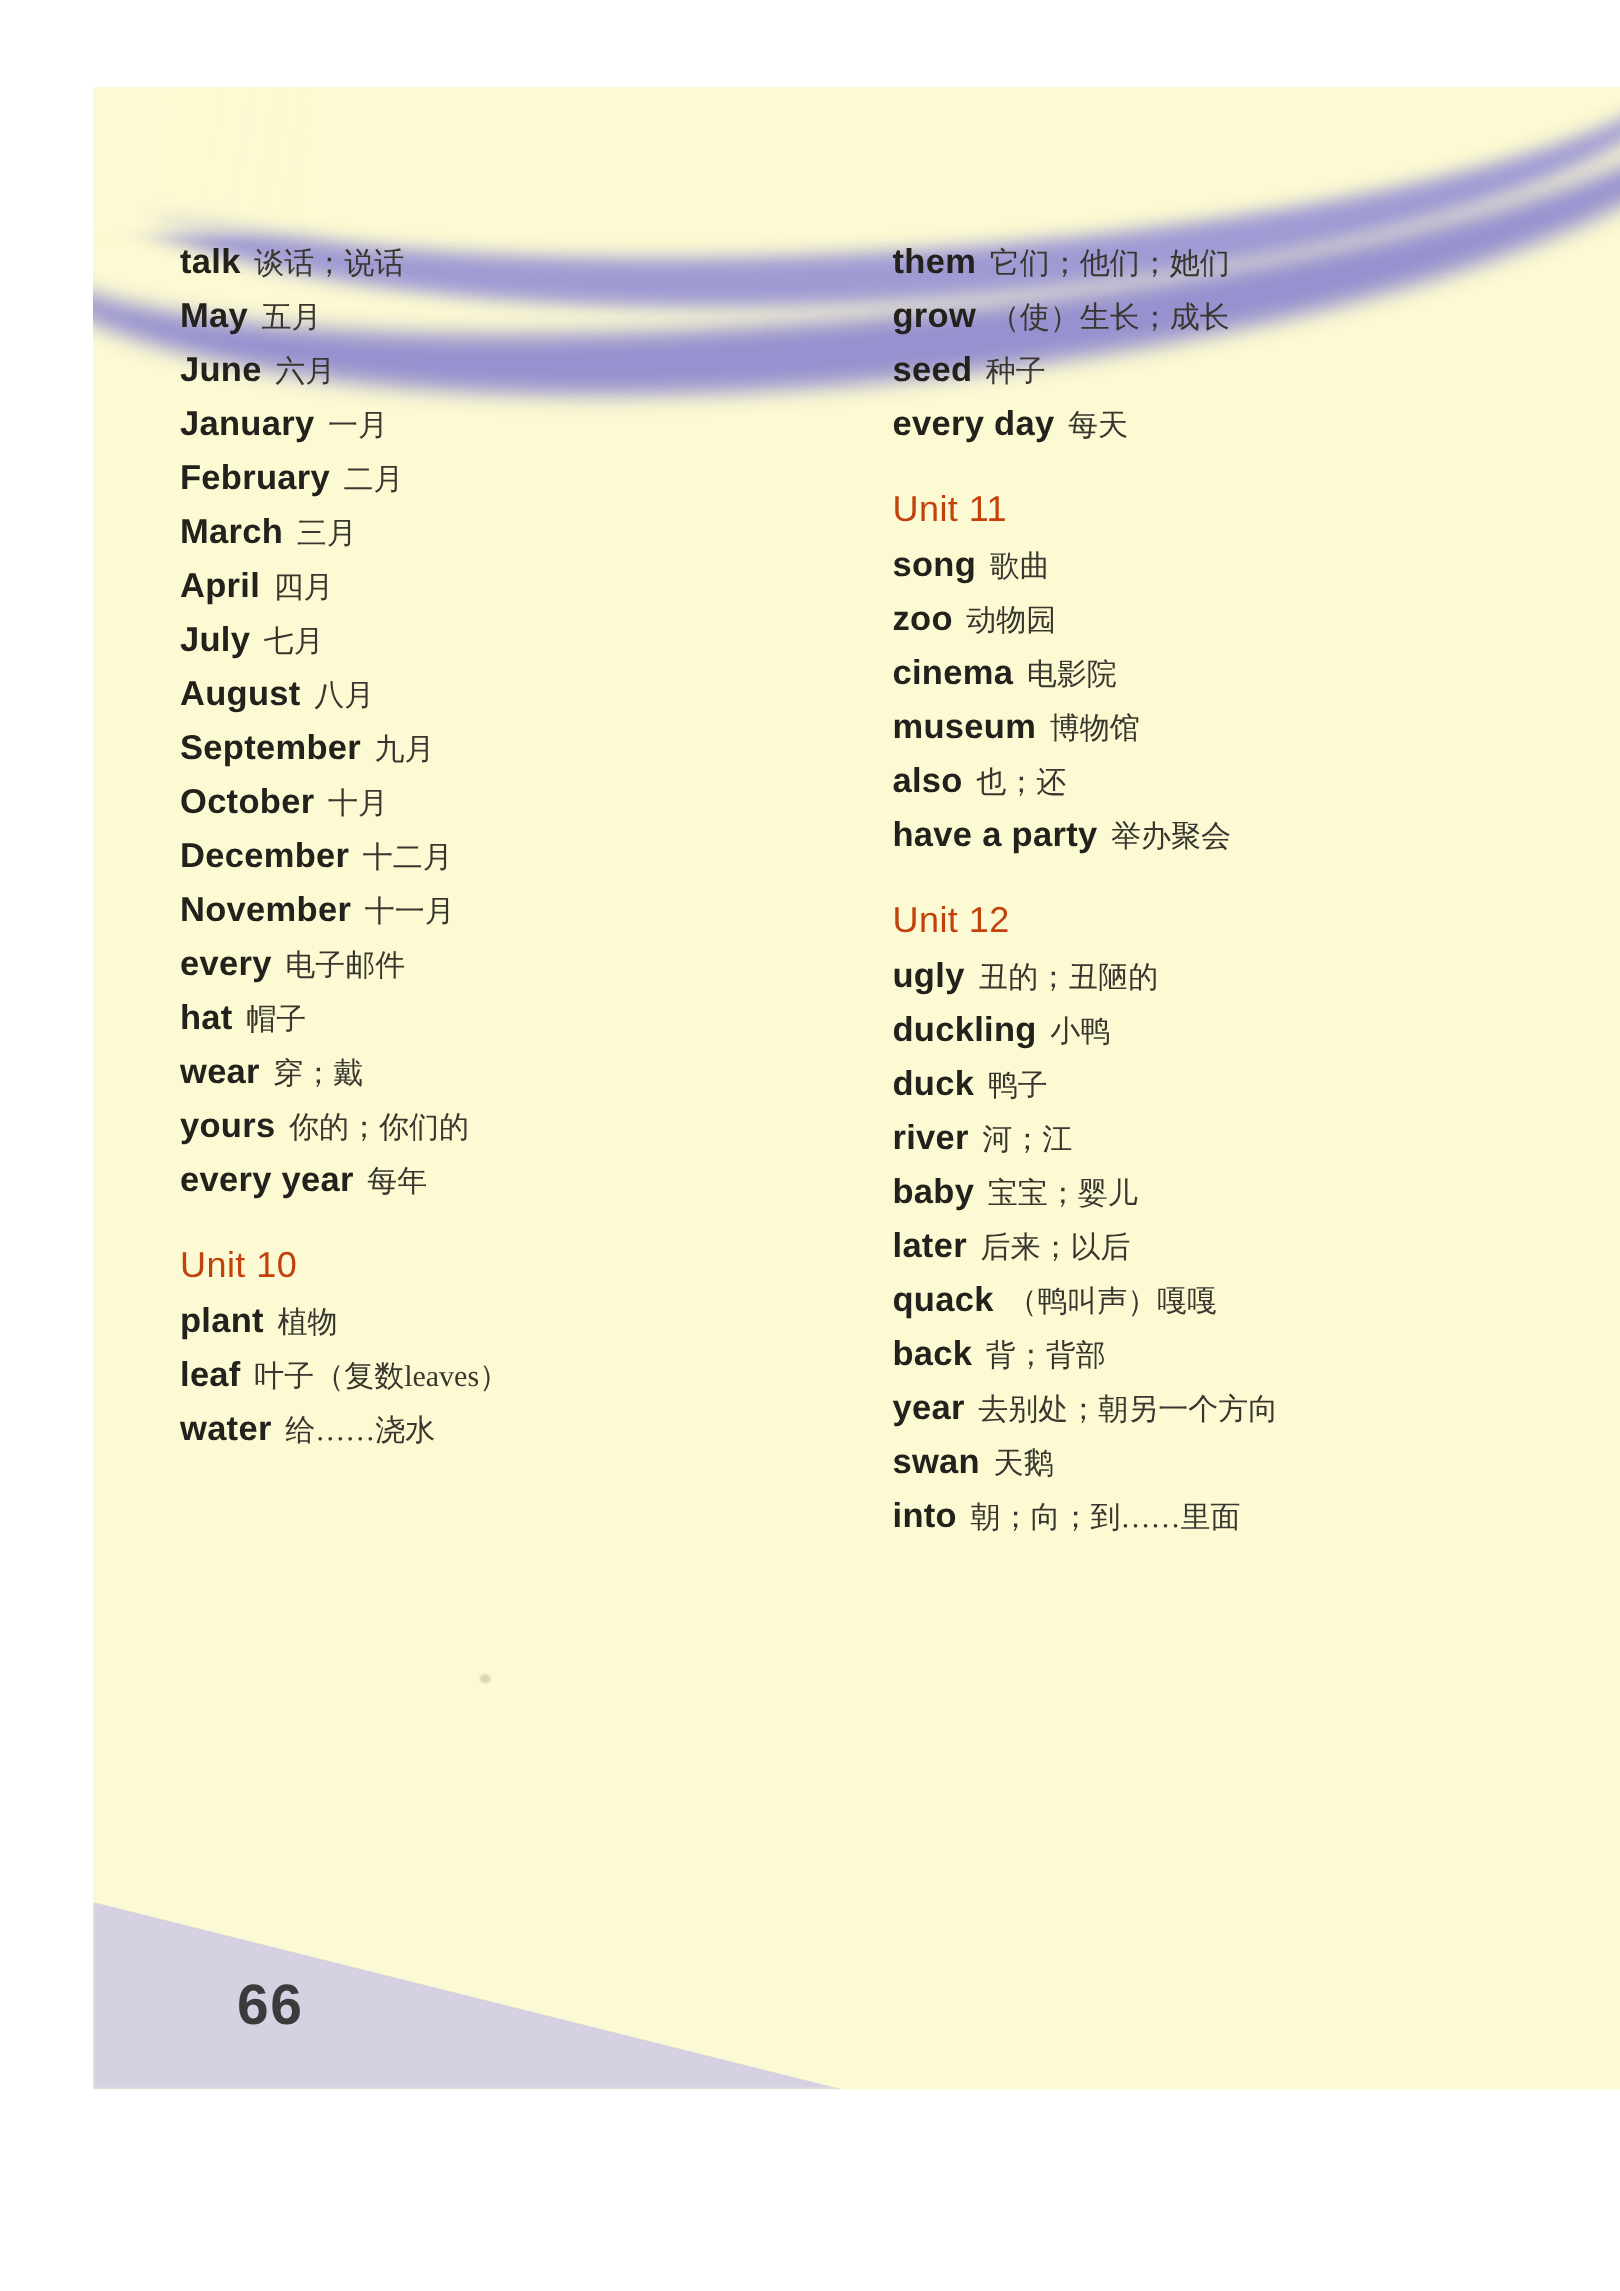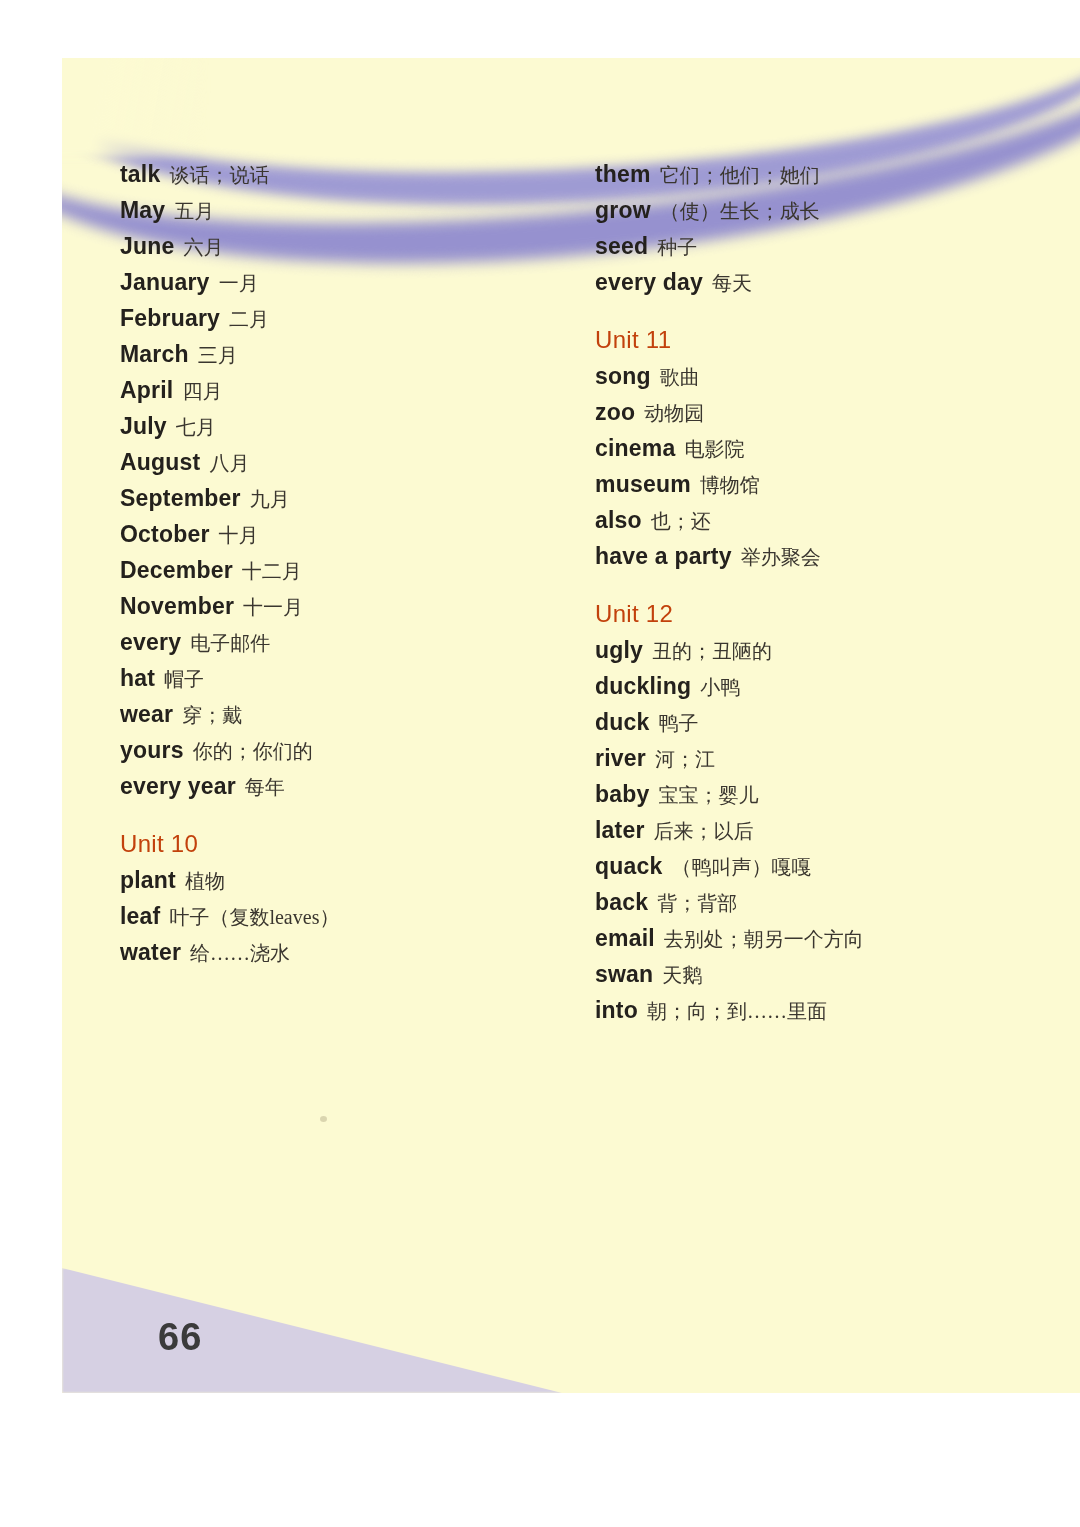--- a/index.html
+++ b/index.html
@@ -188,21 +188,21 @@
       <div class="entry"><span class="word">have a party</span><span class="gloss">举办聚会</span></div>
       <div class="unit-heading">Unit 12</div>
       <div class="entry"><span class="word">ugly</span><span class="gloss">丑的；丑陋的</span></div>
       <div class="entry"><span class="word">duckling</span><span class="gloss">小鸭</span></div>
       <div class="entry"><span class="word">duck</span><span class="gloss">鸭子</span></div>
       <div class="entry"><span class="word">river</span><span class="gloss">河；江</span></div>
       <div class="entry"><span class="word">baby</span><span class="gloss">宝宝；婴儿</span></div>
       <div class="entry"><span class="word">later</span><span class="gloss">后来；以后</span></div>
       <div class="entry"><span class="word">quack</span><span class="gloss">（鸭叫声）嘎嘎</span></div>
       <div class="entry"><span class="word">back</span><span class="gloss">背；背部</span></div>
-      <div class="entry"><span class="word">email</span><span class="gloss">去别处；朝另一个方向</span></div>
+      <div class="entry"><span class="word">year</span><span class="gloss">去别处；朝另一个方向</span></div>
       <div class="entry"><span class="word">swan</span><span class="gloss">天鹅</span></div>
       <div class="entry"><span class="word">into</span><span class="gloss">朝；向；到……里面</span></div>
     </div>
 
   <div id="corner-wedge"></div>
   <div id="page-number">66</div>
 
 </div>
 
 </body></html>

